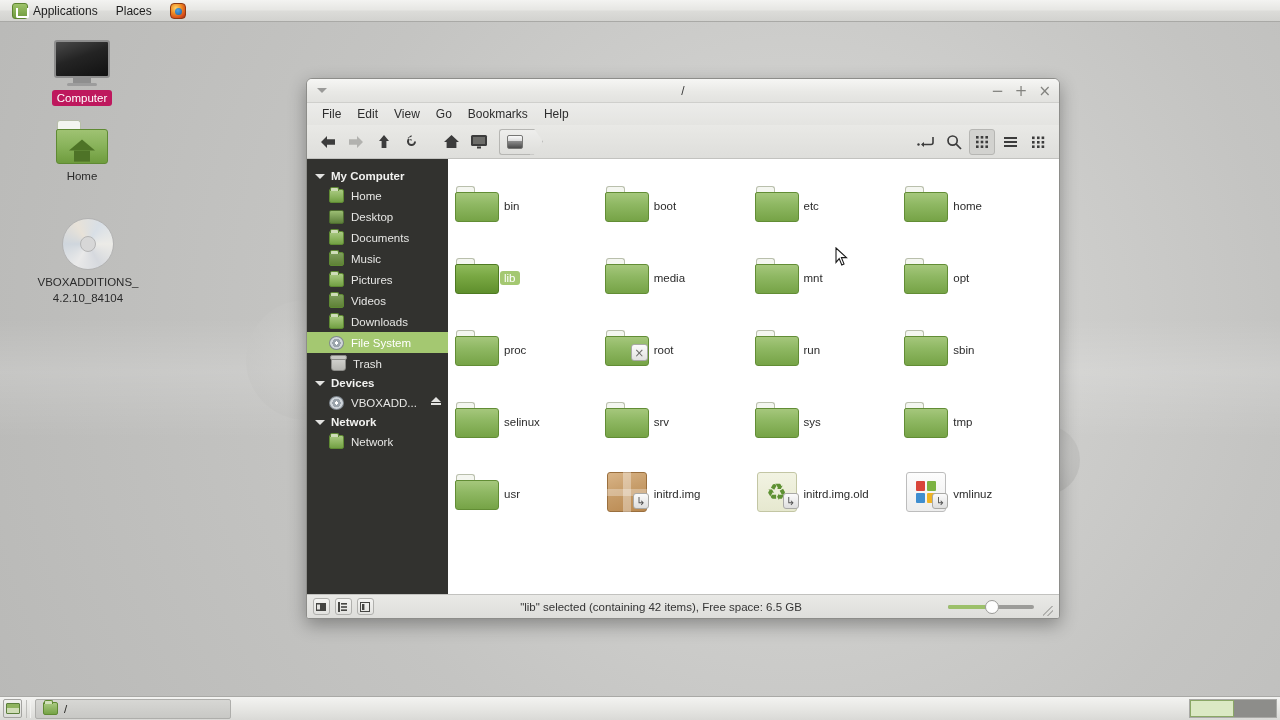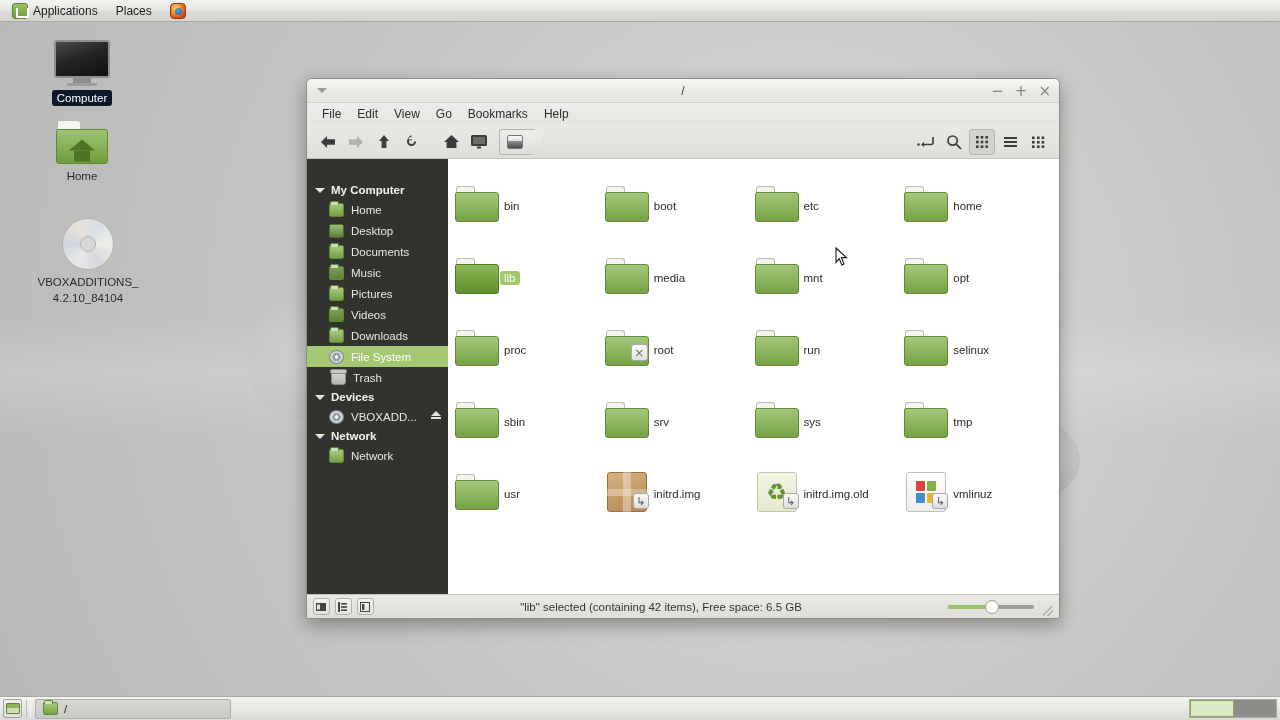--- a/index.html
+++ b/index.html
@@ -54,21 +54,21 @@
     content: ""; position: absolute; left: 4px; top: 4px; width: 7px; height: 7px;
     border-radius: 50%; background: radial-gradient(circle at 40% 35%, #4fa3e3, #1f5f9e);
   }
 
   
   .desk-icon {
     position: absolute; width: 120px; text-align: center;
     font-size: 11.5px; color: #2b2b2b; cursor: default;
   }
   .desk-icon .lbl { display: inline-block; padding: 1px 5px; border-radius: 3px; line-height: 14px; }
-  .desk-icon.sel .lbl { background: #0f172a; color: #ffffff; }
+  .desk-icon.sel .lbl { background: #be185d; color: #ffffff; }
 
   .monitor {
     width: 56px; height: 46px; margin: 0 auto 4px; position: relative;
   }
   .monitor .screen {
     width: 56px; height: 38px; border-radius: 3px;
     background: linear-gradient(160deg, #4a4a4a 0%, #242424 45%, #111 100%);
     border: 2px solid #8e8e8e;
   }
   .monitor .stand {
@@ -174,21 +174,21 @@
   .hdd {
     width: 16px; height: 14px; border-radius: 2px;
     background: linear-gradient(180deg, #fafafa 0%, #dcdcdc 40%, #8f8f8f 42%, #4a4a4a 100%);
     border: 1px solid #767674;
   }
 
   #fm-body { flex: 1; display: flex; min-height: 0; }
 
   #fm-sidebar {
     width: 141px; flex: 0 0 141px; background: #32322f; color: #e6e6e4;
-    font-size: 11.5px; padding-top: 22px; overflow: hidden;
+    font-size: 11.5px; padding-top: 8px; overflow: hidden;
   }
   .sb-group {
     display: flex; align-items: center; gap: 6px; padding: 3px 6px;
     font-weight: bold; color: #f2f2f0; cursor: pointer;
   }
   .sb-caret {
     width: 0; height: 0; border-left: 5px solid transparent; border-right: 5px solid transparent;
     border-top: 5px solid #e3e3e1; margin-left: 2px;
   }
   .sb-item {
@@ -682,28 +682,28 @@
               <div class="tab"></div>
               <div class="body"></div>
             </div>
             <div class="name">run</div>
           </div>
           <div class="file-cell">
             <div class="f-ico">
               <div class="tab"></div>
               <div class="body"></div>
             </div>
+            <div class="name">sbin</div>
+          </div>
+          <div class="file-cell">
+            <div class="f-ico">
+              <div class="tab"></div>
+              <div class="body"></div>
+            </div>
             <div class="name">selinux</div>
-          </div>
-          <div class="file-cell">
-            <div class="f-ico">
-              <div class="tab"></div>
-              <div class="body"></div>
-            </div>
-            <div class="name">sbin</div>
           </div>
           <div class="file-cell">
             <div class="f-ico">
               <div class="tab"></div>
               <div class="body"></div>
             </div>
             <div class="name">srv</div>
           </div>
           <div class="file-cell">
             <div class="f-ico">

